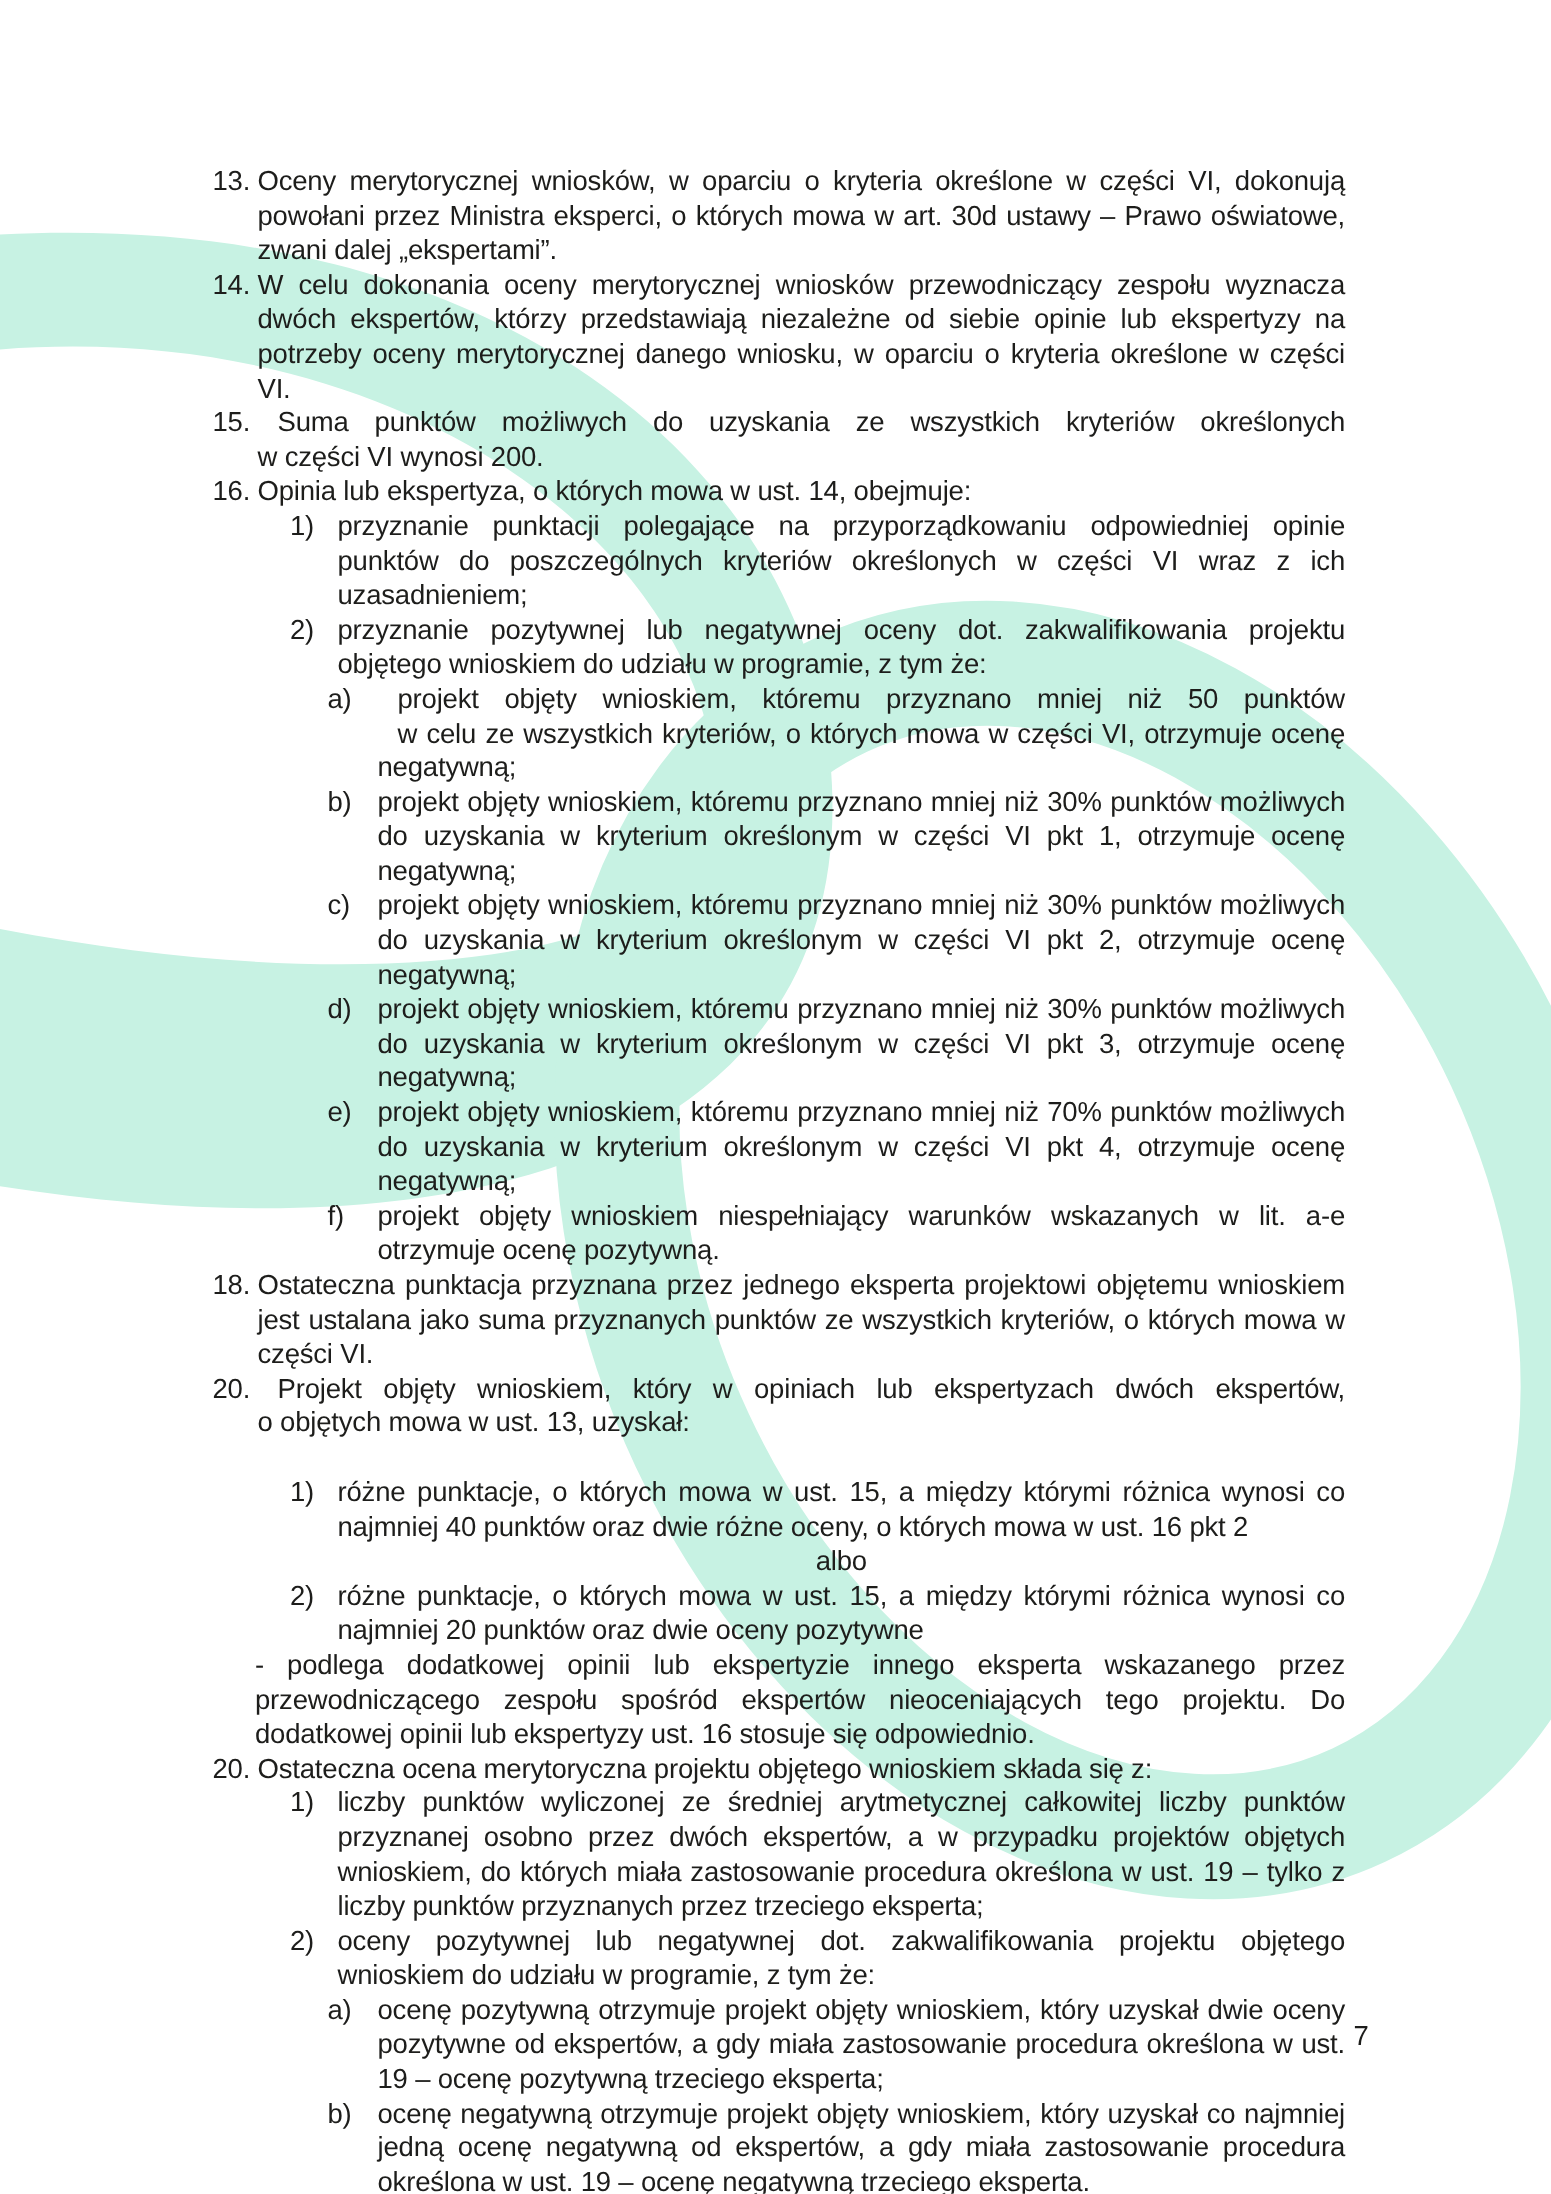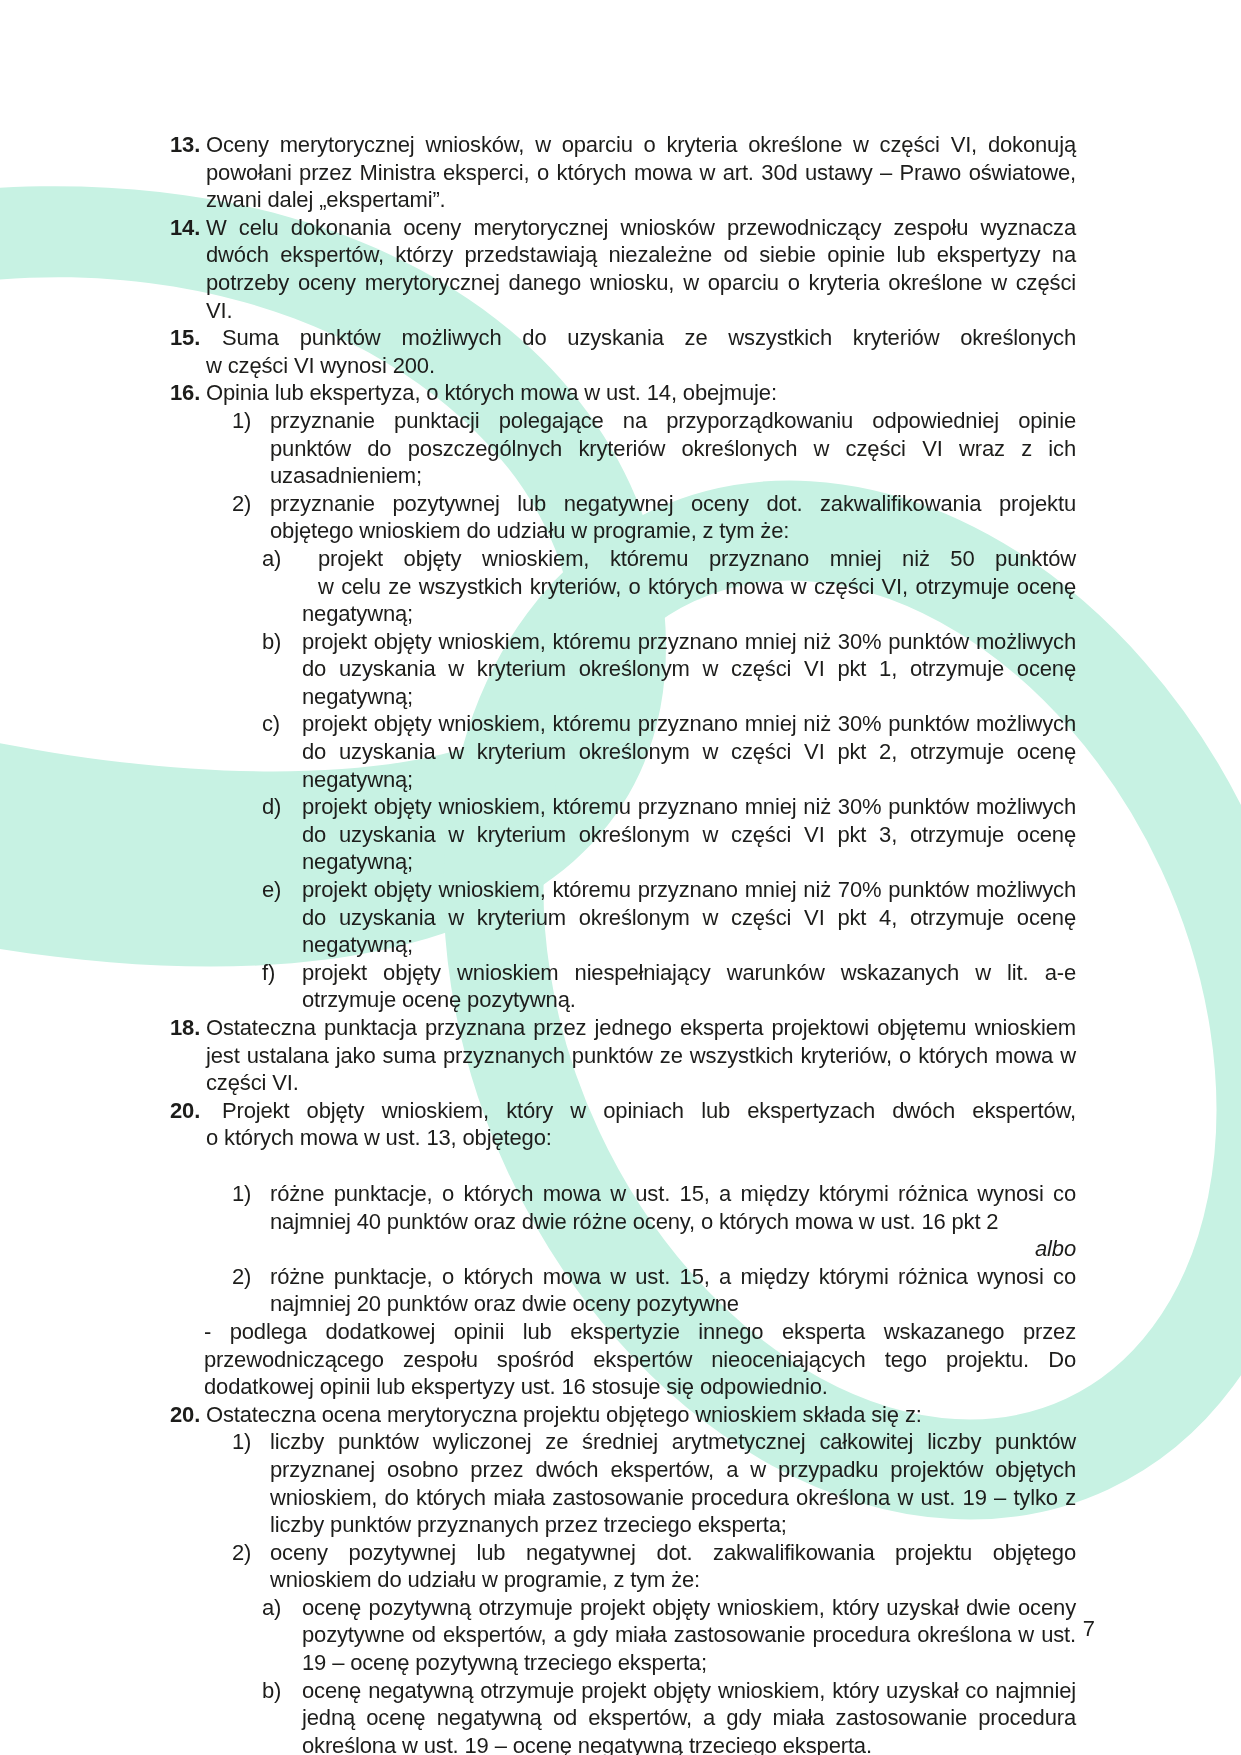--- a/index.html
+++ b/index.html
@@ -34,43 +34,42 @@
     font-size: 22px;
     line-height: 27.6px;
     letter-spacing: -0.15px;
     color: #1d1d1b;
   }
   .row {
     display: flex;
     align-items: flex-start;
   }
   .row.lvl1 { margin-left: 0; }
-  .row.lvl1 > .marker { flex: 0 0 36px; font-weight: bold; }
+  .row.lvl1 > .marker { flex: 0 0 36px; }
   .row.lvl2 { margin-left: 62px; }
   .row.lvl2 > .marker { flex: 0 0 38px; }
   .row.lvl3 { margin-left: 92px; }
   .row.lvl3 > .marker { flex: 0 0 40px; }
   .marker {
     white-space: nowrap;
   }
   .body {
     flex: 1 1 auto;
     min-width: 0;
   }
   .text {
     text-align: justify;
   }
   .jline {
     text-align: justify;
     text-align-last: justify;
     margin-left: 16px;
   }
   .italic {
-    font-style: italic;
-    text-align: right;
+    text-align: center;
   }
   .footer-text {
     margin-left: 34px;
     text-align: justify;
   }
   .spacer {
     height: 28px;
   }
   .page-number {
     position: absolute;
@@ -176,21 +175,21 @@
       <div class="row lvl1">
         <span class="marker">18.</span>
         <div class="body">
           <div class="text">Ostateczna punktacja przyznana przez jednego eksperta projektowi objętemu wnioskiem jest ustalana jako suma przyznanych punktów ze wszystkich kryteriów, o których mowa w części VI.</div>
         </div>
       </div>
       <div class="row lvl1">
         <span class="marker">20.</span>
         <div class="body">
           <div class="text jline">Projekt objęty wnioskiem, który w opiniach lub ekspertyzach dwóch ekspertów,</div>
-          <div class="text">o których mowa w ust. 13, objętego:</div>
+          <div class="text">o objętych mowa w ust. 13, uzyskał:</div>
         </div>
       </div>
       <div class="spacer"></div>
       <div class="row lvl2">
         <span class="marker">1)</span>
         <div class="body">
           <div class="text">różne punktacje, o których mowa w ust. 15, a między którymi różnica wynosi co najmniej 40 punktów oraz dwie różne oceny, o których mowa w ust. 16 pkt 2</div>
           <div class="text italic">albo</div>
         </div>
       </div>

